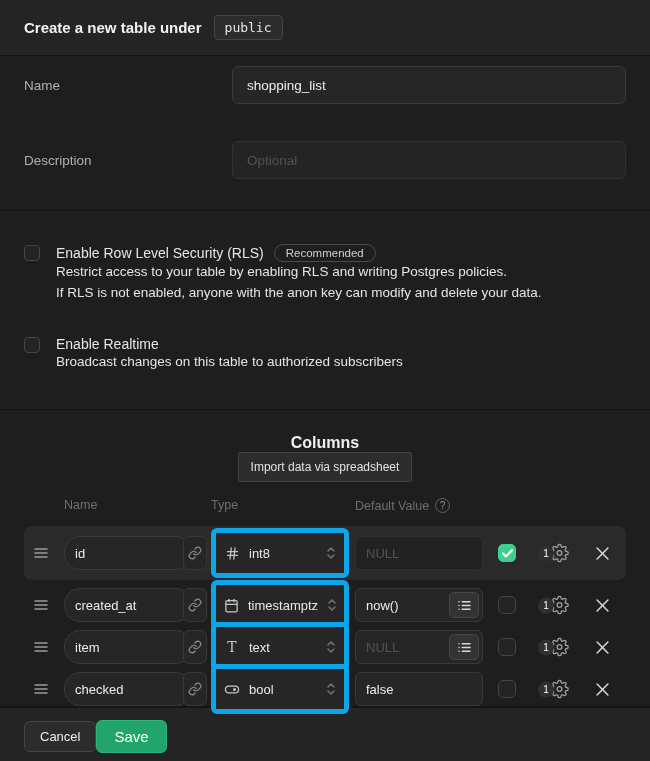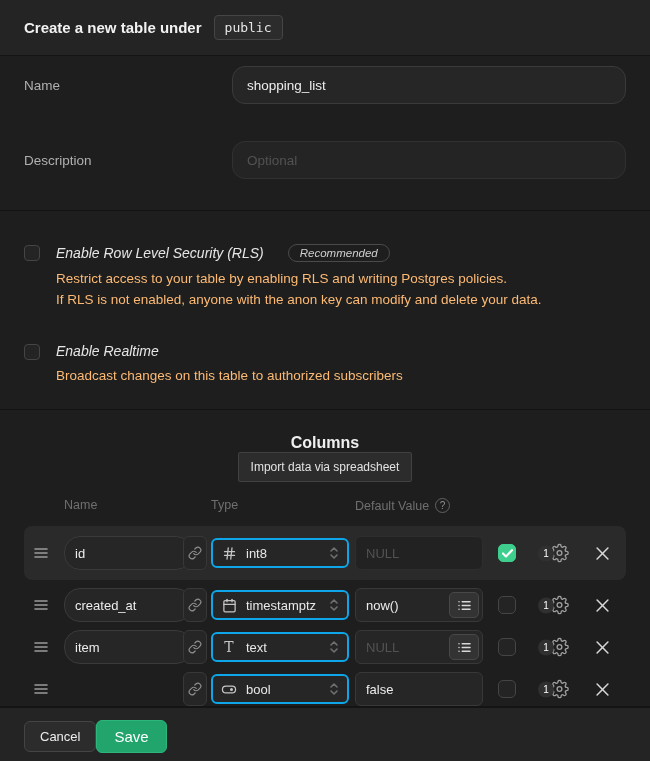--- a/index.html
+++ b/index.html
@@ -31,43 +31,43 @@
   
   .sec { padding: 0 24px; border-bottom: 1px solid #141414; background: #1e1e1e; }
 
   
   .sec-fields { flex: 0 0 155px; padding-top: 10px; }
   .field-row { display: flex; }
   .field-row + .field-row { margin-top: 37px; }
   .field-label { flex: 0 0 208px; font-size: 13.5px; color: #b0b0b0; padding-top: 12px; }
   .tinput {
     width: 100%; height: 38px;
-    background: #262626; border: 1px solid #3a3a3a; border-radius: 13px;
+    background: #262626; border: 1px solid #3a3a3a; border-radius: 6px;
     color: #ededed; font-size: 13.5px; padding: 0 14px;
     font-family: "Liberation Sans", sans-serif; outline: none;
   }
   .tinput.dim { background: #242424; border-color: #313131; }
   ::placeholder { color: #525252; opacity: 1; }
 
   
   .sec-toggles { flex: 0 0 199px; padding-top: 33px; }
   .toggle-block { display: flex; gap: 16px; }
   .toggle-block + .toggle-block { margin-top: 32px; }
   .checkbox {
     width: 16px; height: 16px; flex: 0 0 auto; margin-top: 1px;
     background: #242424; border: 1px solid #454545; border-radius: 4px;
     cursor: pointer;
   }
-  .toggle-title-row { display: flex; align-items: center; gap: 24px; font-style: italic; }
+  .toggle-title-row { display: flex; align-items: center; gap: 10px; }
   .toggle-label { font-size: 14px; color: #e6e6e6; }
   .badge-pill {
     border: 1px solid #4a4a4a; border-radius: 999px;
     padding: 2px 11px; font-size: 11.5px; color: #cfcfcf;
   }
-  .toggle-desc { font-size: 13.5px; color: #fdba74; margin-top: 7px; line-height: 1.55; }
+  .toggle-desc { font-size: 13.5px; color: #e5e5e5; line-height: 1.55; }
 
   
   .sec-columns { flex: 0 0 293px; padding-top: 24px; }
   .col-head { display: flex; justify-content: space-between; align-items: center; flex-direction: column; }
   .col-title { font-size: 16px; font-weight: 600; color: #f0f0f0; }
   .import-btn {
     background: #2c2c2c; border: 1px solid #414141; border-radius: 2px;
     color: #e2e2e2; font-size: 12px; padding: 7px 12px;
     font-family: "Liberation Sans", sans-serif; cursor: pointer;
   }
@@ -93,22 +93,22 @@
     background: #262626; border: 1px solid #3a3a3a; border-radius: 16px;
     color: #ededed; font-size: 13px; padding: 0 10px; outline: none;
     font-family: "Liberation Sans", sans-serif;
   }
   .linkbtn {
     left: 159px; width: 24px; height: 34px;
     background: #262626; border: 1px solid #383838; border-radius: 6px;
     color: #8f8f8f; display: flex; align-items: center; justify-content: center; cursor: pointer;
   }
   .typesel {
-    left: 187px; width: 138px; height: 30px;
-    background: #262626; border: 2px solid #0ea5e9; border-radius: 6px;
+    left: 187px; width: 138px; height: 50px;
+    background: #262626; border: 5px solid #0ea5e9; border-radius: 6px;
     display: flex; align-items: center; gap: 9px; padding: 0 8px; cursor: pointer;
   }
   .ticon { display: inline-flex; width: 16px; justify-content: center; color: #c6c6c6; }
   .ticon-letter { font-size: 14px; color: #c6c6c6; font-family: "DejaVu Serif", serif; }
   .tlabel { font-size: 13px; color: #e8e8e8; }
   .chevs { margin-left: auto; color: #6f6f6f; display: inline-flex; }
   .defwrap { left: 331px; width: 128px; height: 34px; }
   .definput {
     width: 100%; height: 100%;
     background: #262626; border: 1px solid #383838; border-radius: 6px;
@@ -398,20 +398,21 @@
     </button>
   </div>
         <div class="col-row">
     <span class="drag">
       <svg width="14" height="12" viewBox="0 0 14 12" fill="none" stroke="currentColor" stroke-width="1.6" stroke-linecap="round">
               <line x1="1" y1="2" x2="13" y2="2"></line>
               <line x1="1" y1="6" x2="13" y2="6"></line>
               <line x1="1" y1="10" x2="13" y2="10"></line>
             </svg>
     </span>
+    <input class="cname" value="checked" style="">
     <button class="linkbtn">
       <svg width="14" height="14" viewBox="0 0 24 24" fill="none" stroke="currentColor" stroke-width="2" stroke-linecap="round" stroke-linejoin="round">
               <path d="M10 13a5 5 0 0 0 7.54.54l3-3a5 5 0 0 0-7.07-7.07l-1.72 1.71"></path>
               <path d="M14 11a5 5 0 0 0-7.54-.54l-3 3a5 5 0 0 0 7.07 7.07l1.71-1.71"></path>
             </svg>
     </button>
     <div class="typesel">
       <span class="ticon">
               <svg width="17" height="15" viewBox="0 0 24 24" fill="none" stroke="currentColor" stroke-width="2">
                 <rect x="1.5" y="6.5" width="21" height="11" rx="5.5"></rect>

